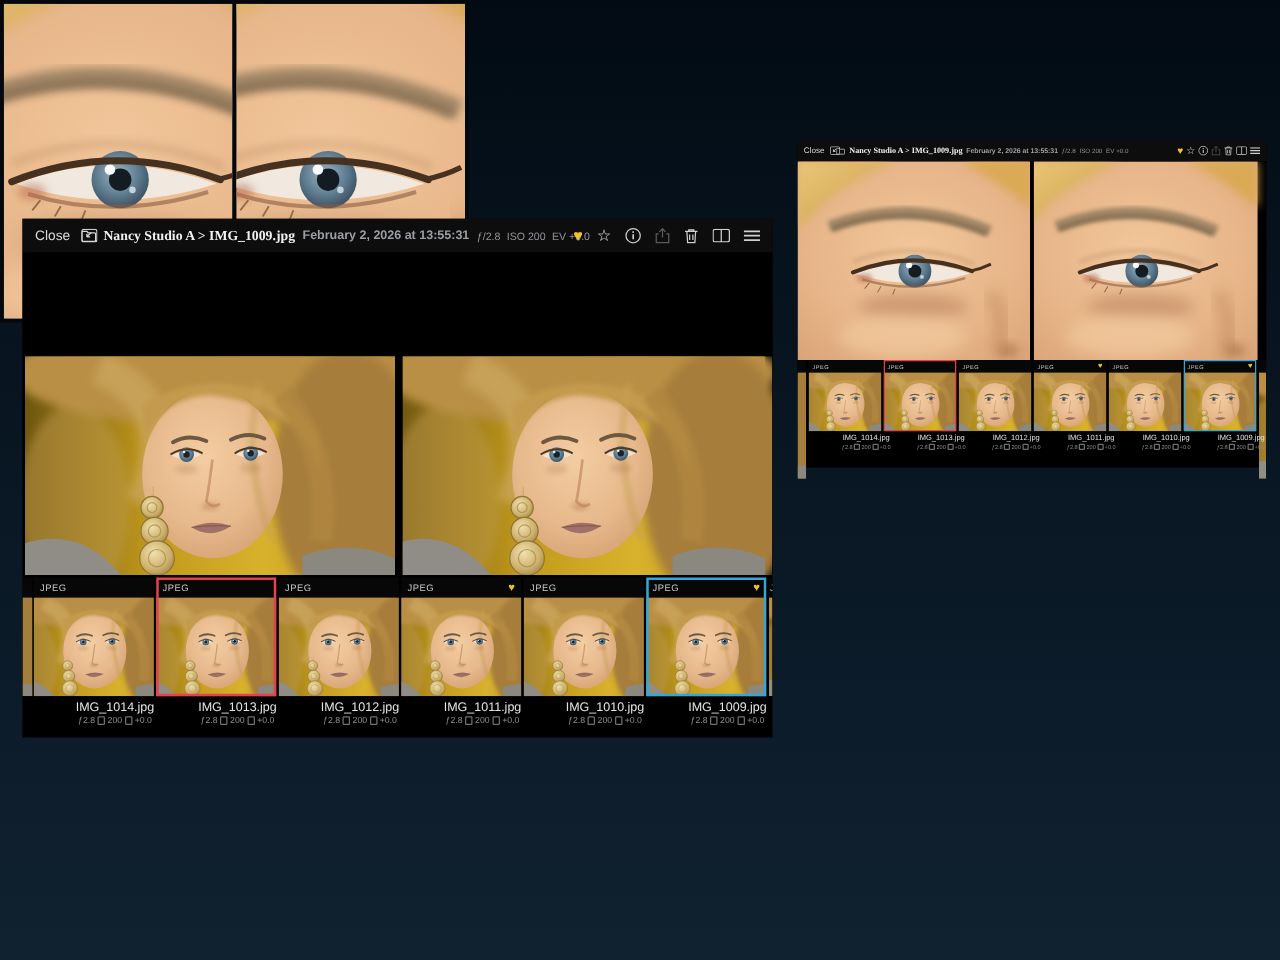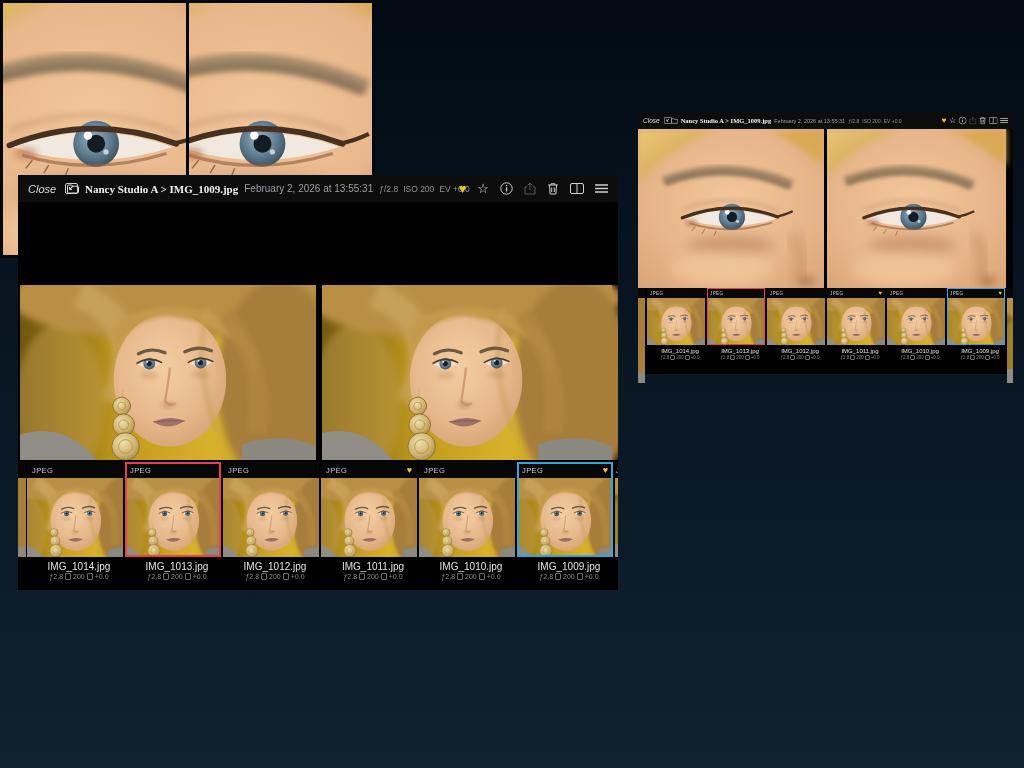--- a/index.html
+++ b/index.html
@@ -9,25 +9,25 @@
     font-family:"Liberation Sans", sans-serif;
     -webkit-font-smoothing:antialiased;
   }
   .window{position:absolute;background:#000;}
   
   #main-window{left:18px;top:175px;width:600px;height:415px;}
   .toolbar{
     position:absolute;left:0;top:0;right:0;height:27px;background:#0d0d0d;
     display:flex;align-items:center;padding:0 10px;box-sizing:border-box;color:#cfcfcf;
   }
-  .tb-close{font-size:11px;color:#d9d9d9;margin-right:9px;cursor:default;font-style:italic;}
+  .tb-close{font-size:11px;color:#d9d9d9;margin-right:9px;cursor:default;}
   .ic{display:inline-flex;align-items:center;justify-content:center;}
   .tb-center{flex:1;display:flex;align-items:center;justify-content:center;gap:6px;min-width:0;}
   .tb-title{font-size:11px;font-weight:bold;color:#f1f1f1;white-space:nowrap;font-family:Liberation Serif, serif;}
-  .tb-date{font-size:10px;color:#9b9fa4;white-space:nowrap;}
+  .tb-date{font-size:10px;color:#9b9fa4;white-space:nowrap;font-weight:bold;}
   .tb-exif{font-size:8.5px;color:#8f9398;white-space:nowrap;display:inline-flex;gap:5px;}
   .tb-icons{display:flex;align-items:center;gap:11px;}
   .heart-gold{color:#eec32d;font-size:13px;line-height:1;}
   .star-white{color:#e3e3e3;font-size:13px;line-height:1;}
   
   .compare{position:absolute;left:0;top:27px;width:600px;height:258px;background:#000;overflow:hidden;}
   .photo{position:absolute;bottom:0;height:175px;overflow:hidden;}
   .photo svg{display:block;width:100%;height:100%;}
   
   .filmstrip{position:absolute;left:0;top:287px;width:600px;height:95px;}
@@ -39,21 +39,21 @@
   .badge-label{font-size:7.5px;letter-spacing:.4px;color:#c9c9c9;}
   .heart-sm{color:#eec32d;font-size:9px;line-height:1;}
   .thumb{position:absolute;left:0;top:16px;right:0;bottom:0;overflow:hidden;background:#1a1405;}
   .thumb svg{display:block;width:100%;height:100%;}
   .selbox{position:absolute;inset:0;z-index:3;pointer-events:none;}
   .selbox.red{border:2px solid #e8414e;}
   .selbox.blue{border:2px solid #36a6da;}
   .sliver{position:absolute;top:0;height:95px;overflow:hidden;}
   .sliver .badge{height:16px;}
   
-  .names{position:absolute;left:4px;top:386px;width:600px;height:29px;}
+  .names{position:absolute;left:17px;top:386px;width:600px;height:29px;}
   .namecol{position:absolute;top:0;width:96px;text-align:center;}
   .fname{font-size:10px;color:#e4e4e4;}
   .meta{margin-top:1px;font-size:7px;color:#8d8d8d;display:flex;justify-content:center;align-items:center;gap:2px;}
   .mic{display:inline-block;width:4px;height:5px;border:1px solid #6f6f6f;border-radius:1px;}
   
   #small-window{left:638px;top:112px;width:375px;height:262px;}
   #small-window .toolbar{height:17px;padding:0 5px;}
   #small-window .tb-close{font-size:6.5px;margin-right:4px;}
   #small-window .tb-title{font-size:6.5px;}
   #small-window .tb-date{font-size:5.5px;}

